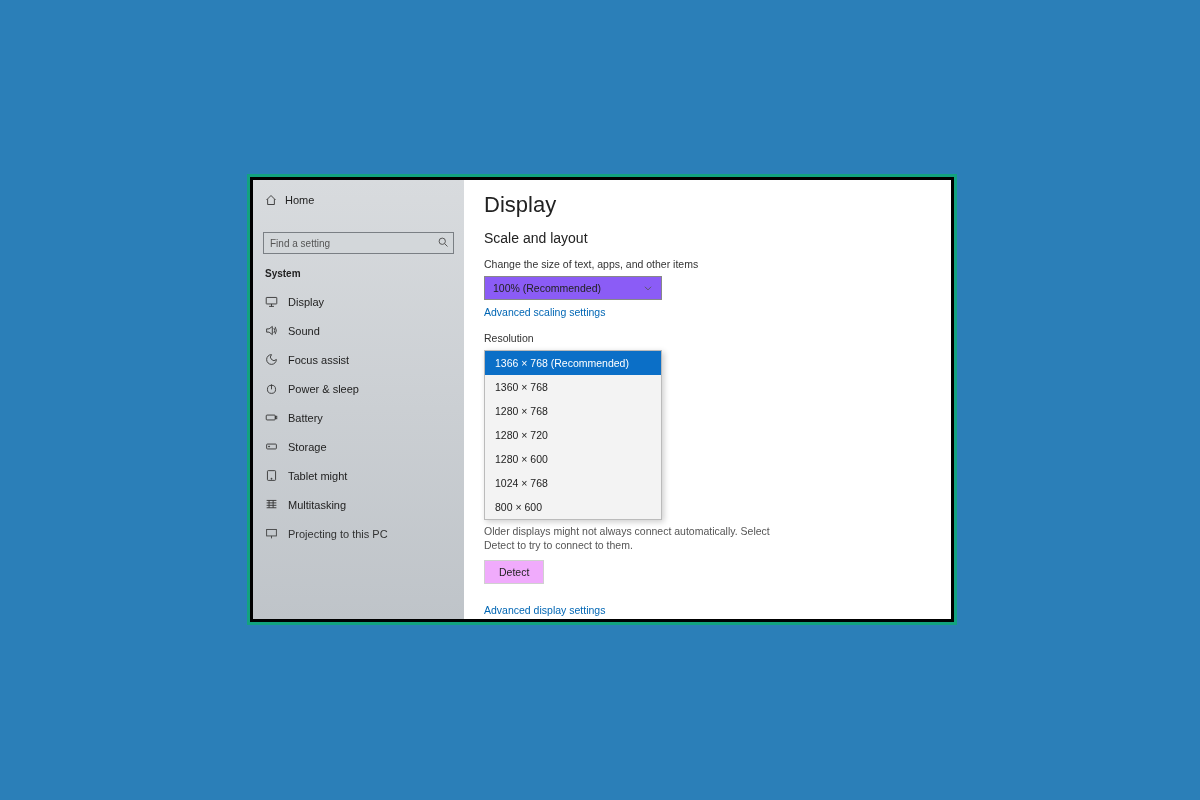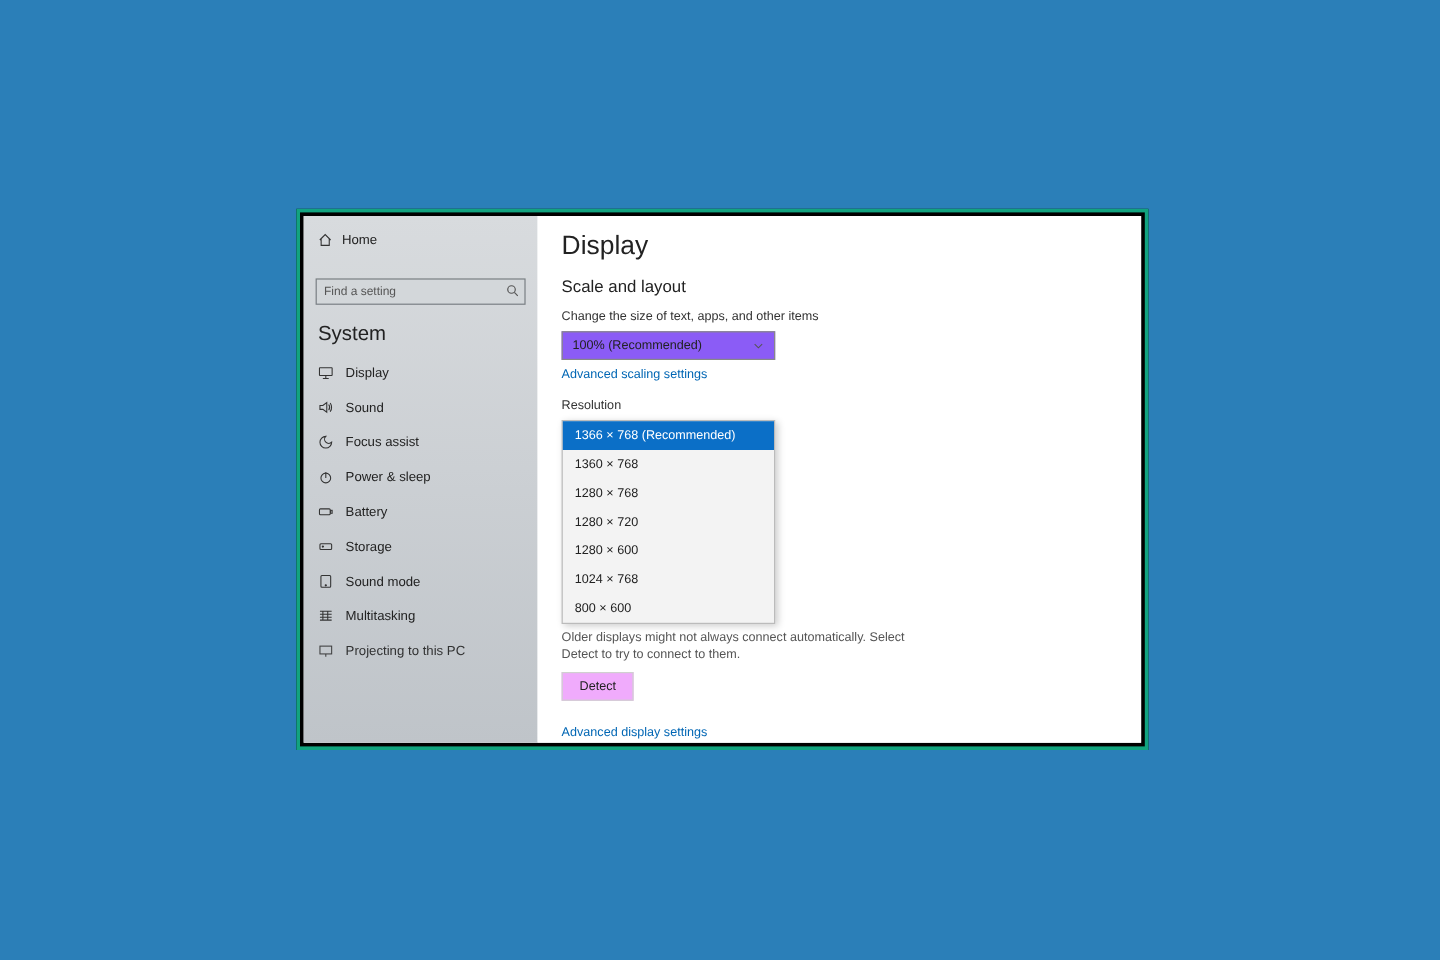--- a/index.html
+++ b/index.html
@@ -15,21 +15,21 @@
   }
   .window {
     position: absolute;
     left: 3px; top: 3px; right: 3px; bottom: 3px;
     background: #fff;
     display: flex;
     overflow: hidden;
   }
   
   .sidebar {
-    width: 195px;
+    width: 211px;
     background: linear-gradient(180deg, #d8dbde 0%, #bfc4c9 100%);
     padding: 10px 0 0 0;
     font-size: 11px;
     color: #222;
     overflow: hidden;
     position: relative;
   }
   .home-row {
     display: flex; align-items: center; gap: 8px;
     padding: 4px 12px 8px 12px;
@@ -49,22 +49,22 @@
     padding: 0 22px 0 6px;
     color: #555;
   }
   .search::placeholder { color: #555; }
   .search-icon {
     position: absolute; right: 5px; top: 4px;
     width: 12px; height: 12px;
   }
   .category {
     padding: 4px 12px 8px 12px;
-    font-weight: 400;
-    font-size: 17px;
+    font-weight: 700;
+    font-size: 10px;
   }
   .nav-item {
     display: flex; align-items: center; gap: 10px;
     padding: 8px 12px;
     font-size: 11px;
     cursor: default;
   }
   .nav-item svg { width: 13px; height: 13px; flex: 0 0 13px; }
   
   .main {
@@ -171,21 +171,21 @@
             <rect x="2" y="5" width="12" height="6" rx="1"></rect>
             <circle cx="5" cy="8" r="0.6" fill="#333"></circle>
           </svg>
       <span>Storage</span>
     </div>
     <div class="nav-item">
       <svg viewBox="0 0 16 16" stroke="#333" fill="none" stroke-width="1.1">
             <rect x="3" y="2" width="10" height="12" rx="1"></rect>
             <circle cx="8" cy="12" r="0.6" fill="#333"></circle>
           </svg>
-      <span>Sound mode</span>
+      <span>Tablet might</span>
     </div>
     <div class="nav-item">
       <svg viewBox="0 0 16 16" stroke="#333" fill="none" stroke-width="1.1">
             <path d="M2 3 H14 M2 6 H14 M2 9 H14 M2 12 H14 M5 3 V12 M10 3 V12"></path>
           </svg>
       <span>Multitasking</span>
     </div>
     <div class="nav-item" style="opacity:.9;">
       <svg viewBox="0 0 16 16" stroke="#333" fill="none" stroke-width="1.1">
             <rect x="2" y="3" width="12" height="8"></rect>

